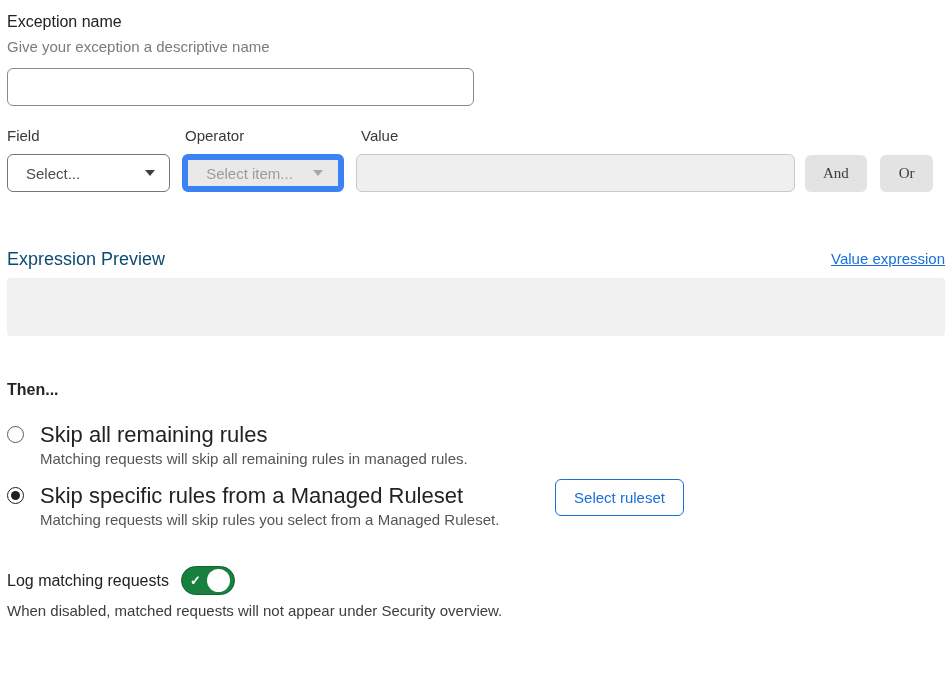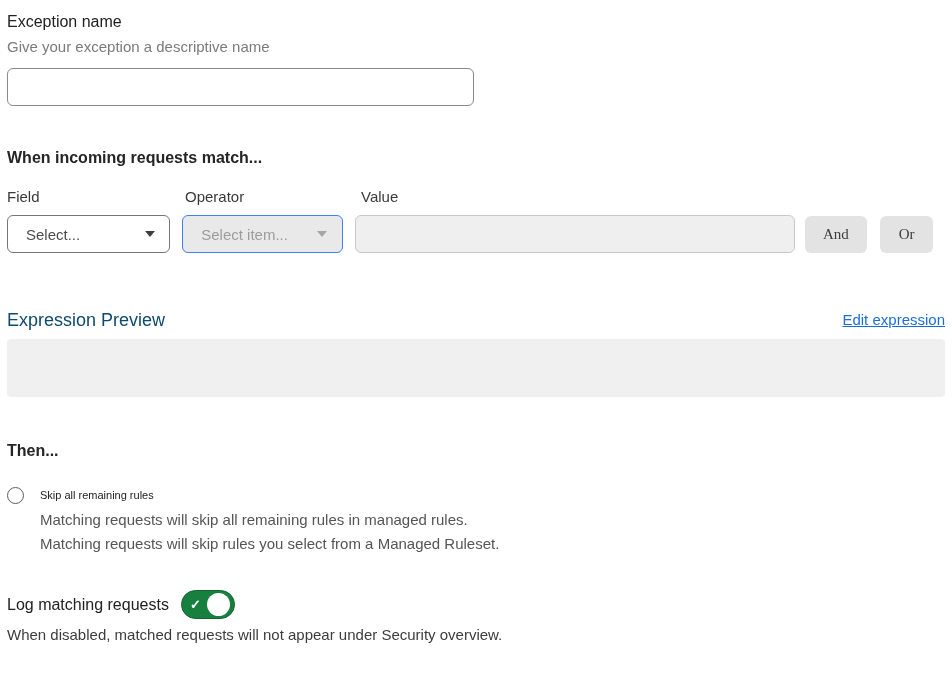--- a/index.html
+++ b/index.html
@@ -34,21 +34,21 @@
   .controls-row{display:flex;margin-top:9px;height:38px;align-items:stretch;}
   .select{
     display:flex;align-items:center;justify-content:space-between;
     border-radius:6px;font-size:15px;cursor:pointer;
   }
   .select.enabled{
     width:166px;margin-right:12px;background:#fff;border:1px solid #767676;
     color:#4d4d4d;padding:0 14px 0 18px;
   }
   .select.disabled{
-    width:164px;margin-right:12px;background:#e9e9e9;border:1px solid #3b82f6;
+    width:164px;margin-right:12px;background:#e9e9e9;border:6px solid #3b82f6;
     color:#9c9c9c;padding:0 15px 0 18px;cursor:default;
   }
   .chevron{width:0;height:0;border-left:5px solid transparent;border-right:5px solid transparent;border-top:6px solid #3f3f3f;flex:none;}
   .chevron.gray{border-top-color:#a6a6a6;}
   .value-input{
     width:448px;height:38px;background:#efefef;border:1px solid #c9c9c9;border-radius:6px;
     font-family:inherit;font-size:15px;padding:0 12px;color:#555;
   }
   .conj-btn{
     height:37px;margin-top:1px;border:none;border-radius:6px;background:#e3e3e3;
@@ -67,21 +67,21 @@
   .then-heading{font-size:16px;line-height:19px;font-weight:700;color:#252525;margin-top:44px;}
   .radio-option{display:flex;align-items:center;cursor:pointer;position:relative;}
   .radio-option.first{margin-top:26px;}
   .radio-option.second{margin-top:18px;}
   .radio{
     width:17px;height:17px;border:1px solid #5c5c5c;border-radius:50%;
     background:#fff;position:relative;flex:none;
   }
   .radio.selected{border-color:#1f1f1f;}
   .radio.selected::after{content:"";position:absolute;inset:3px;background:#1f1f1f;border-radius:50%;}
-  .radio-label{font-size:11px;line-height:19px;color:#222;margin-left:16px;}
+  .radio-label{font-size:22px;line-height:19px;color:#222;margin-left:16px;}
   .radio-desc{font-size:15px;line-height:18px;color:#555;margin:6px 0 0 33px;}
   .ruleset-btn{
     position:absolute;left:548px;top:-7px;width:129px;height:37px;
     background:#fff;border:1px solid var(--accent_blue);border-radius:6px;
     color:var(--accent_blue);font-family:inherit;font-size:15px;cursor:pointer;
   }
 
   
   .log-row{display:flex;align-items:center;margin-top:37px;}
   .log-label{font-size:16px;line-height:19px;color:#222;}
@@ -97,21 +97,20 @@
 </style>
 </head>
 <body>
 
 <div class="page">
 
   <div class="section-title">Exception name</div>
   <div class="section-sub">Give your exception a descriptive name</div>
   <input class="name-input" type="text" value="" style="">
 
-  <div class="match-heading">When incoming requests match...</div>
 
   <div class="col-labels">
     <div class="lbl-field">Field</div>
     <div class="lbl-operator">Operator</div>
     <div class="lbl-value">Value</div>
   </div>
 
   <div class="controls-row">
     <div class="select enabled">
       <span>Select...</span>
@@ -121,32 +120,37 @@
       <span>Select item...</span>
       <span class="chevron gray"></span>
     </div>
     <input class="value-input" type="text" disabled="" value="" style="">
     <button class="conj-btn and">And</button>
     <button class="conj-btn or">Or</button>
   </div>
 
   <div class="expr-header">
     <span class="expr-label">Expression Preview</span>
-    <a class="expr-edit">Edit expression</a>
+    <a class="expr-edit">Value expression</a>
   </div>
   <div class="expr-box"></div>
 
   <div class="then-heading">Then...</div>
 
   <div class="radio-option first">
     <span class="radio"></span>
     <span class="radio-label">Skip all remaining rules</span>
   </div>
   <div class="radio-desc">Matching requests will skip all remaining rules in managed rules.</div>
 
+  <div class="radio-option second">
+    <span class="radio selected"></span>
+    <span class="radio-label">Skip specific rules from a Managed Ruleset</span>
+    <button class="ruleset-btn">Select ruleset</button>
+  </div>
   <div class="radio-desc">Matching requests will skip rules you select from a Managed Ruleset.</div>
 
   <div class="log-row">
     <span class="log-label">Log matching requests</span>
     <div class="toggle on">
       <span class="toggle-check">✓</span>
       <span class="toggle-knob"></span>
     </div>
   </div>
   <div class="log-desc">When disabled, matched requests will not appear under Security overview.</div>

